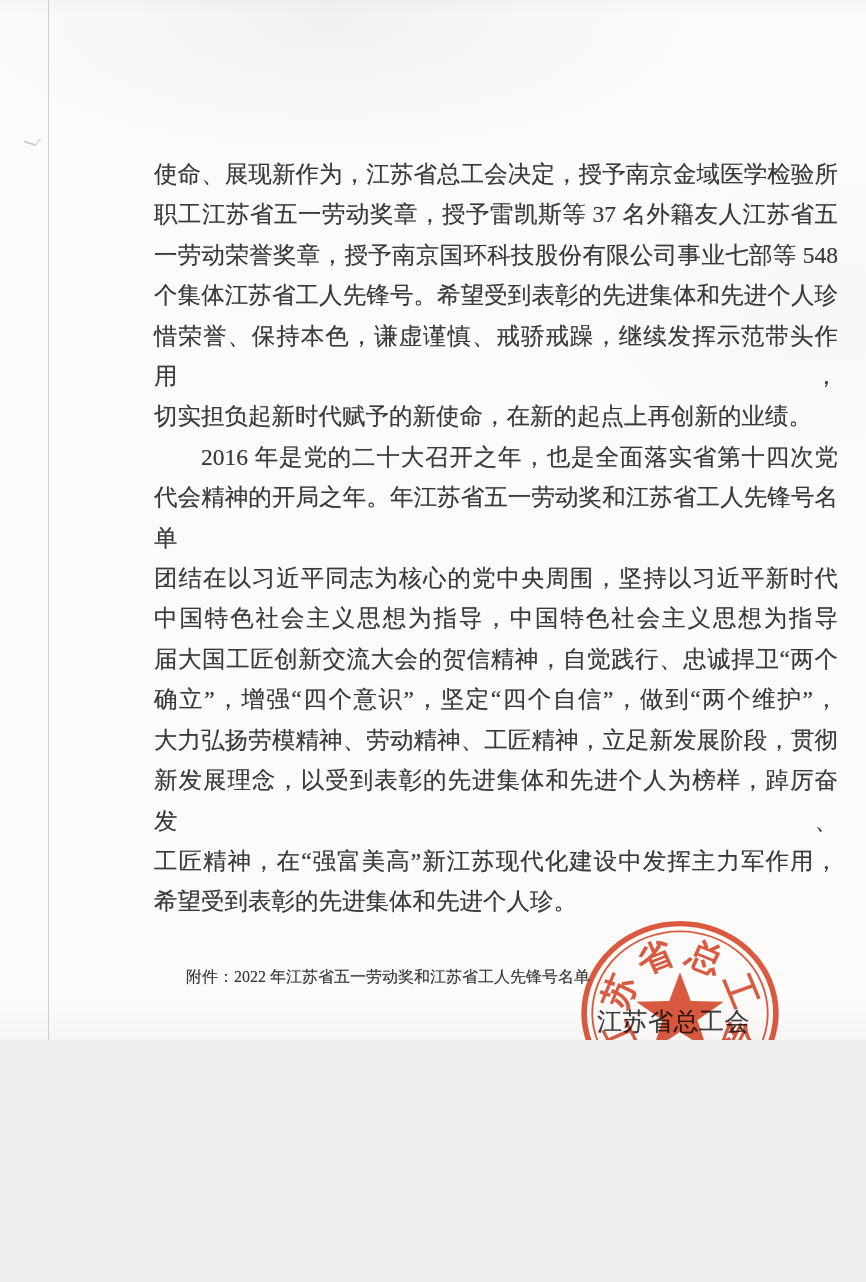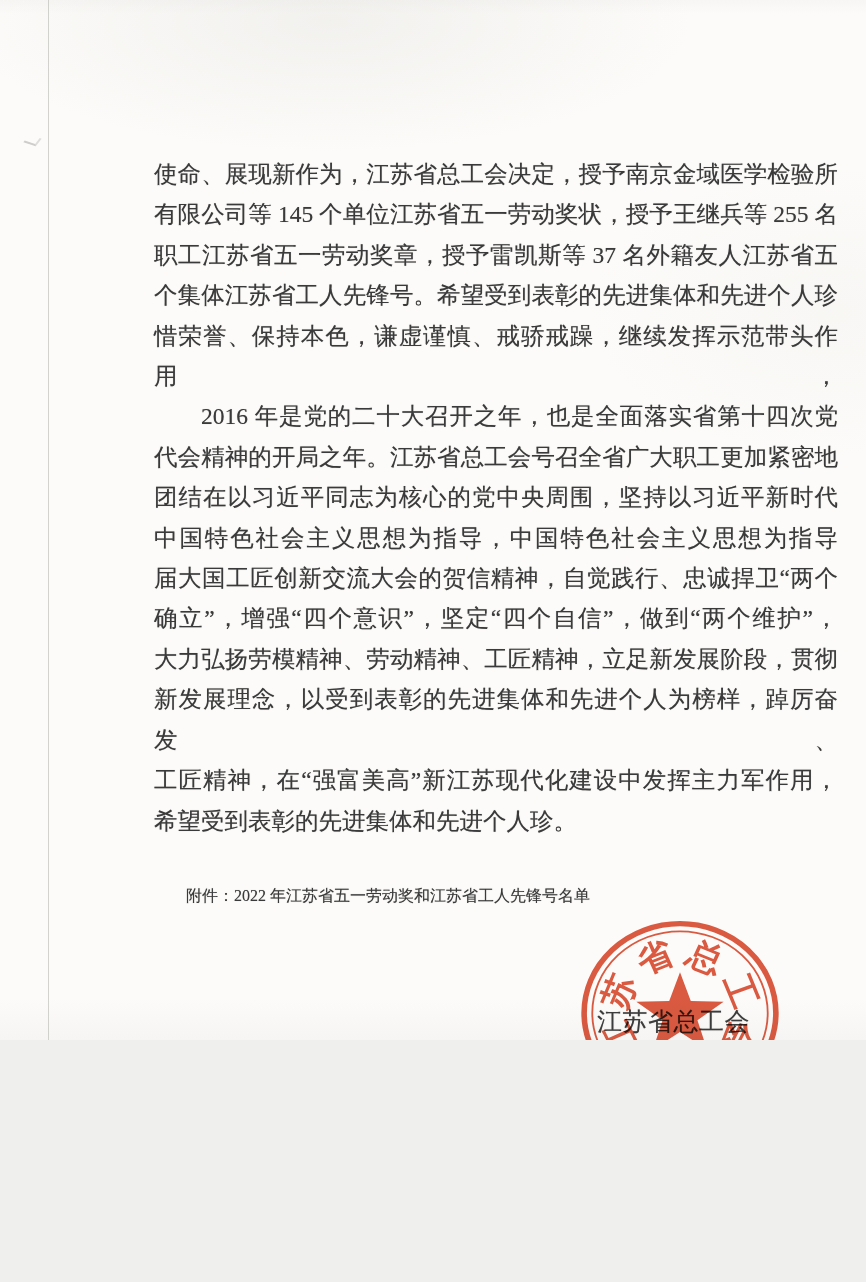--- a/index.html
+++ b/index.html
@@ -91,26 +91,27 @@
 
 <div class="page">
 
   <div class="scan-line-left"></div>
   <div class="scan-mark"></div>
   <div class="page-bottom-edge"></div>
 
   <div class="body-text">
     <div>
         <div class="line justify">使命、展现新作为，江苏省总工会决定，授予南京金域医学检验所</div>
-        <div class="line justify">有限公司等 145 个单位江苏省五一劳动奖状，授予王继兵等 255 名</div>
         <div class="line justify">职工江苏省五一劳动奖章，授予雷凯斯等 37 名外籍友人江苏省五</div>
+        <div class="line justify">一劳动荣誉奖章，授予南京国环科技股份有限公司事业七部等 548</div>
         <div class="line justify">个集体江苏省工人先锋号。希望受到表彰的先进集体和先进个人珍</div>
         <div class="line justify">惜荣誉、保持本色，谦虚谨慎、戒骄戒躁，继续发挥示范带头作用，</div>
+        <div class="line">切实担负起新时代赋予的新使命，在新的起点上再创新的业绩。</div>
         <div class="line justify indent">2016 年是党的二十大召开之年，也是全面落实省第十四次党</div>
-        <div class="line justify">代会精神的开局之年。江苏省总工会号召全省广大职工更加紧密地</div>
+        <div class="line justify">代会精神的开局之年。年江苏省五一劳动奖和江苏省工人先锋号名单</div>
         <div class="line justify">团结在以习近平同志为核心的党中央周围，坚持以习近平新时代</div>
         <div class="line justify">中国特色社会主义思想为指导，中国特色社会主义思想为指导</div>
         <div class="line justify">届大国工匠创新交流大会的贺信精神，自觉践行、忠诚捍卫“两个</div>
         <div class="line justify">确立”，增强“四个意识”，坚定“四个自信”，做到“两个维护”，</div>
         <div class="line justify">大力弘扬劳模精神、劳动精神、工匠精神，立足新发展阶段，贯彻</div>
         <div class="line justify">新发展理念，以受到表彰的先进集体和先进个人为榜样，踔厉奋发、</div>
         <div class="line justify">工匠精神，在“强富美高”新江苏现代化建设中发挥主力军作用，</div>
         <div class="line">希望受到表彰的先进集体和先进个人珍。</div>
       </div>
     <div class="attachment-line">附件：2022 年江苏省五一劳动奖和江苏省工人先锋号名单</div>

